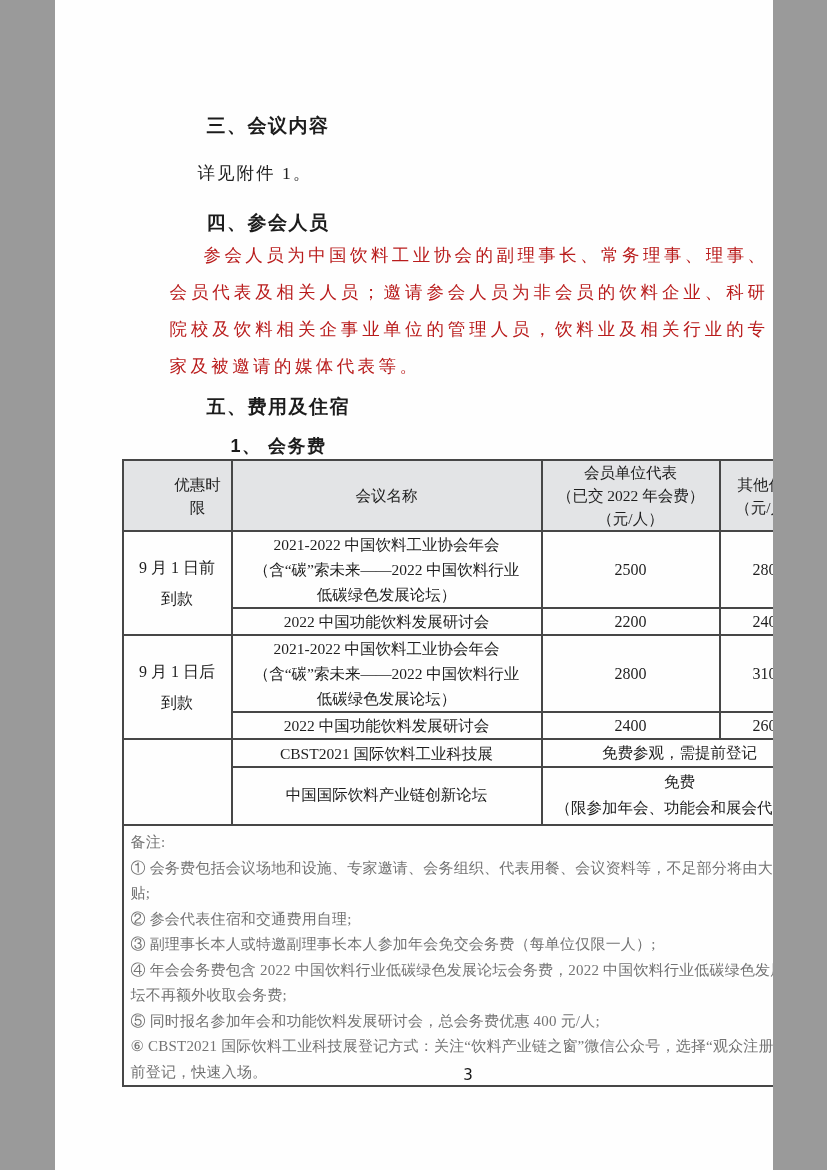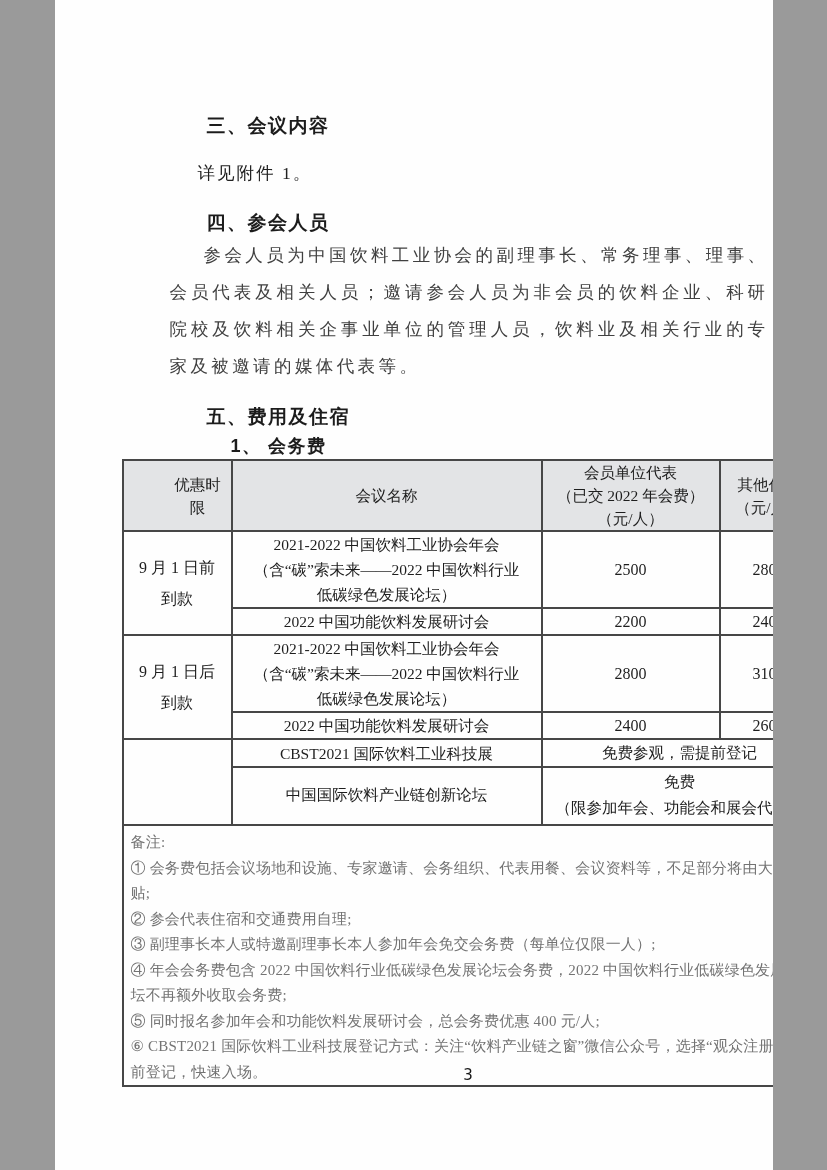--- a/index.html
+++ b/index.html
@@ -20,31 +20,31 @@
     position:absolute;
     font-family:"Liberation Sans","DejaVu Sans",sans-serif;
     font-weight:bold;
     font-size:19px;
     letter-spacing:1.5px;
     color:#1c1c1c;
     white-space:nowrap;
   }
   .s3-title { left:152px; top:113px; }
   .s4-title { left:152px; top:210px; }
-  .s5-title { left:152px; top:404px; }
+  .s5-title { left:152px; top:394px; }
   .s5-sub   { left:176px; top:434px; font-size:18px; }
   .body-line {
     position:absolute; left:143px; top:161px;
     font-size:17.5px; letter-spacing:2px; white-space:nowrap;
   }
   .para {
     position:absolute; left:115px; top:237px; width:599px;
     font-size:17.5px; line-height:37px; letter-spacing:3.4px;
     text-align:justify; text-indent:34px;
-    color:#404040;
+    color:#b91c1c;
   }
   table.fee-table {
     position:absolute; left:67px; top:459px;
     width:695px; border-collapse:collapse; table-layout:fixed;
     font-size:16px; color:#1e1e1e;
   }
   .fee-table td, .fee-table th {
     border:2px solid #474747;
     text-align:center; vertical-align:middle;
     padding:0 3px;

